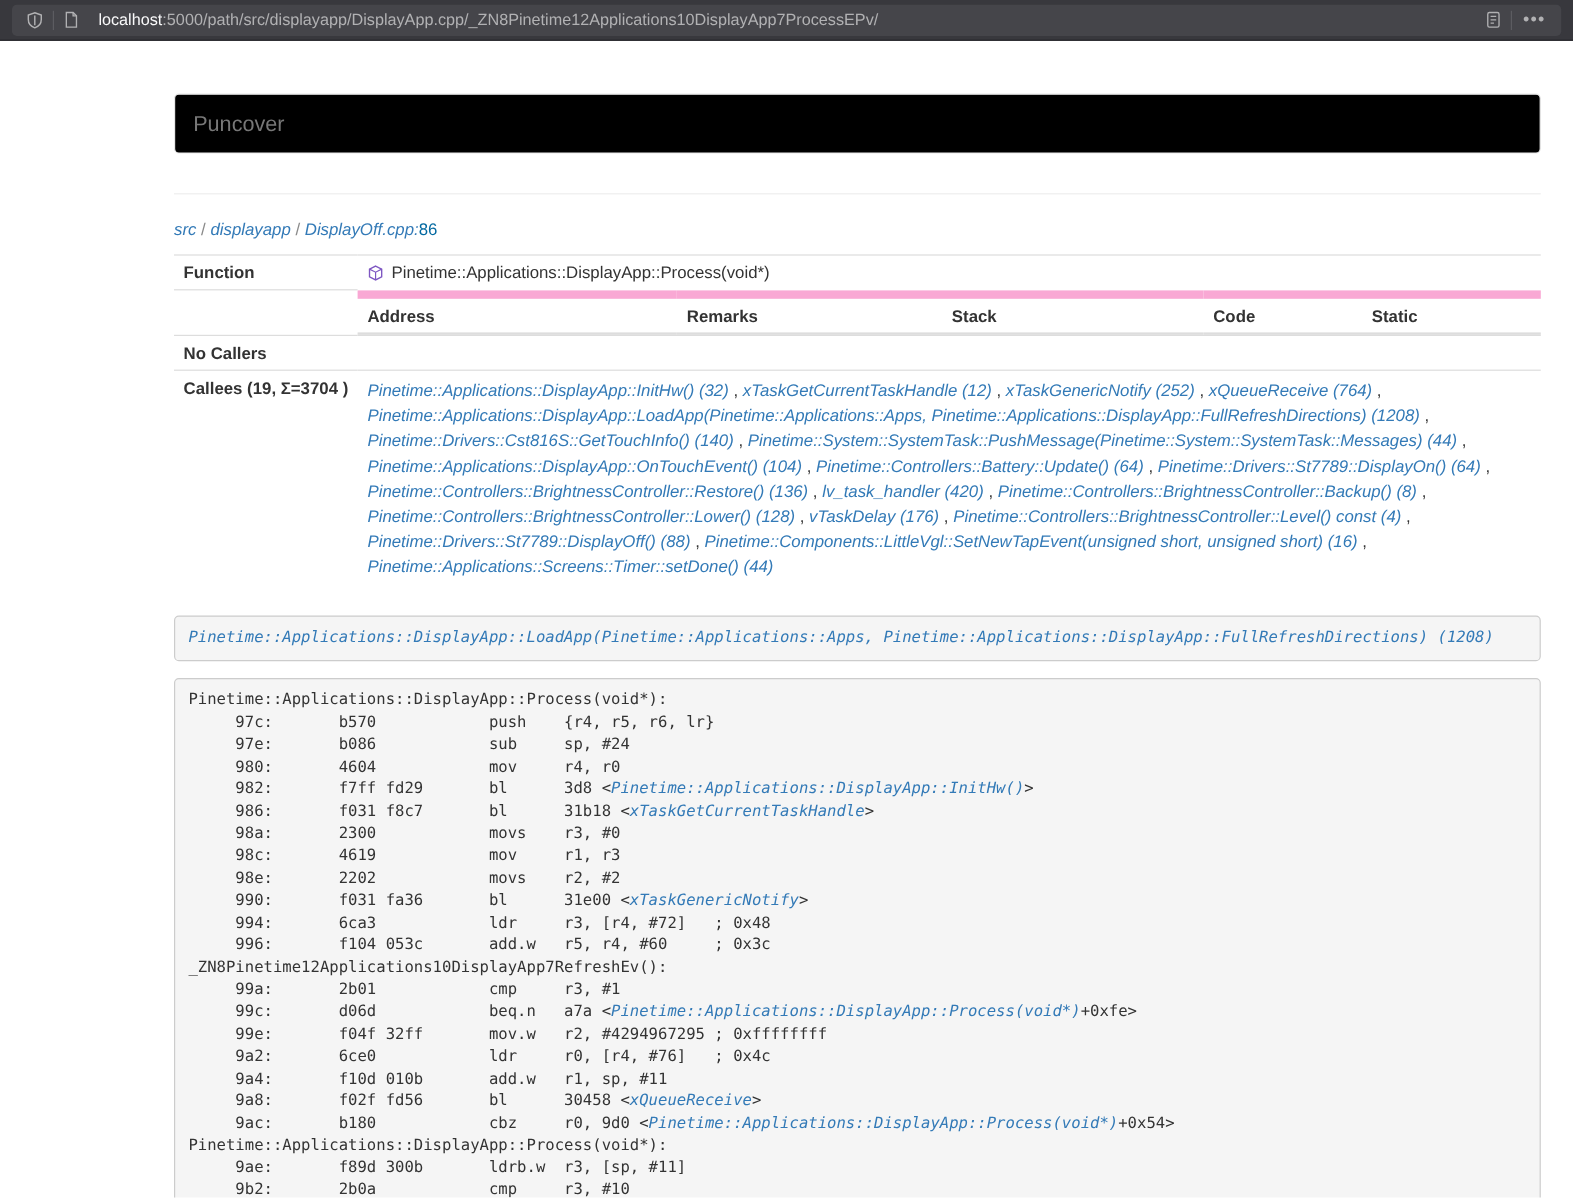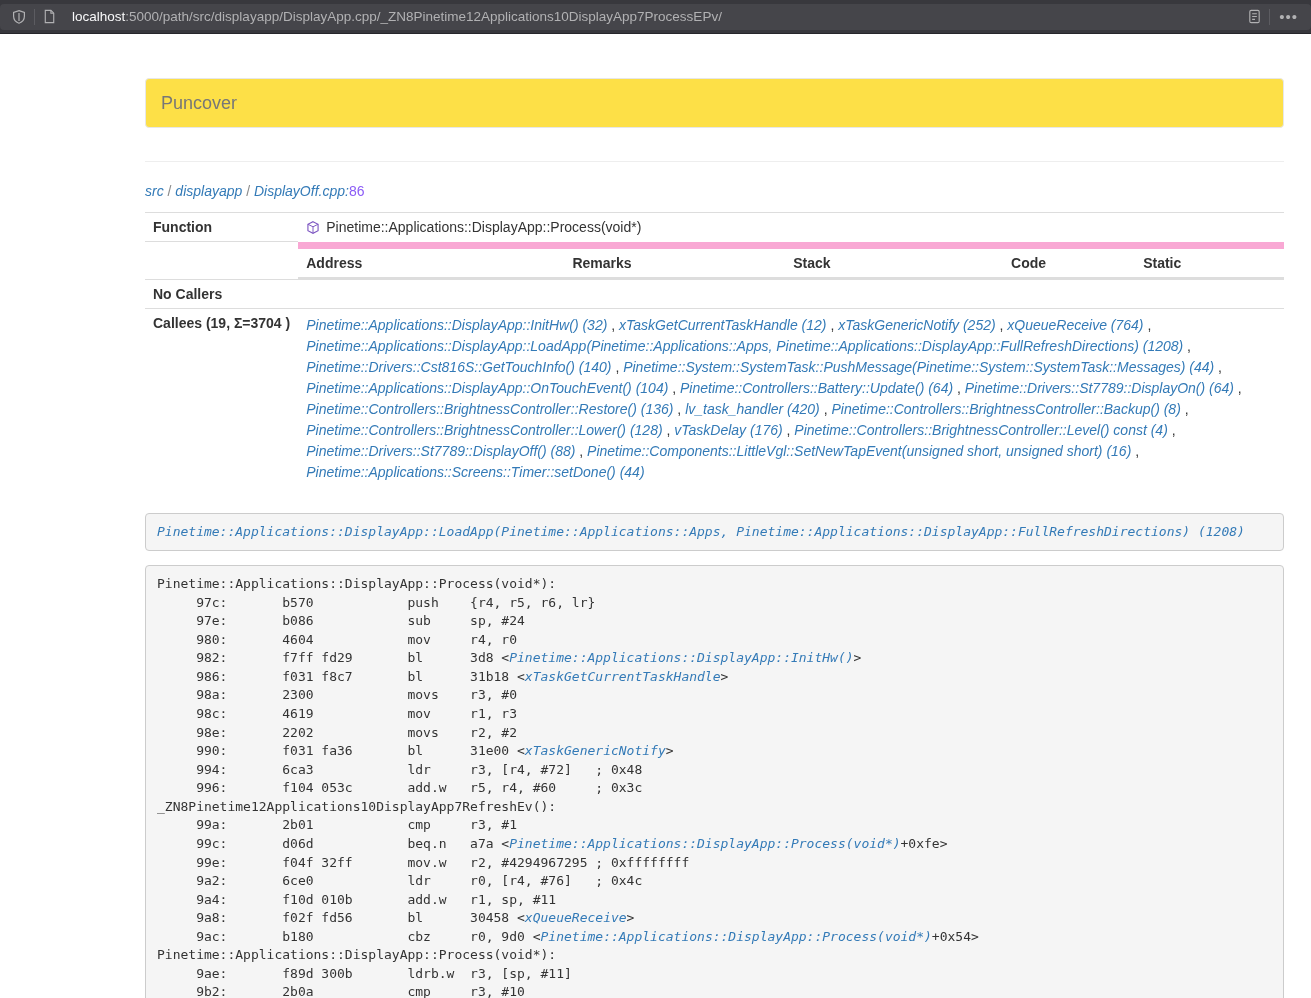--- a/index.html
+++ b/index.html
@@ -7,48 +7,48 @@
   body {
     width:1311px; height:998px; overflow:hidden;
     background:#ffffff; color:#333;
     font-family:"Liberation Sans", sans-serif; font-size:14px;
   }
   a { color:#337ab7; text-decoration:none;font-style:italic; }
 
   
   .browser-bar {
     height:34px; background:#38383d; border-bottom:1px solid #26262b;
-    display:flex; align-items:center; padding:0 0;
+    display:flex; align-items:center; padding:0 10px;
   }
   .url-bar {
     flex:1; height:26px; background:#45454a; border-radius:4px;
     display:flex; align-items:center; padding:0 4px; min-width:0;
   }
   .urlbar-btn { display:flex; align-items:center; padding:0 7px; height:100%; cursor:pointer; }
   .vsep { width:1px; height:16px; background:#5c5c61; flex:0 0 auto; }
   .url-text {
     flex:1; margin-left:8px; font-size:13.5px; color:#b1b1b3;
     white-space:nowrap; overflow:hidden; min-width:0;
   }
   .url-text .host { color:#f9f9fa; }
   .kebab { color:#b1b1b3; font-size:15px; padding:0 9px; letter-spacing:1px; cursor:pointer; }
 
   
   .content { margin-left:145px; width:1139px; }
   .navbar {
-    margin-top:44px; height:50px; background:#fde047;
+    margin-top:44px; height:50px; background:#000000;
     border:1px solid #e7e7e7; border-radius:4px;
     display:flex; align-items:center;
   }
   .brand { padding:0 15px; font-size:18px; color:#777; line-height:50px; }
   hr.rule { border:0; border-top:1px solid #eee; margin:33px 0 0 0; }
 
   .breadcrumb { margin:21px 0 13px 0; }
   .breadcrumb .sep { color:#8a8a8a; }
-  .breadcrumb .line-no { color:#8b5cf6; }
+  .breadcrumb .line-no { color:#0369a1; }
 
   
   table.main { width:100%; border-collapse:collapse; }
   table.main > tbody > tr > th,
   table.main > tbody > tr > td {
     border-top:1px solid #ddd; padding:6px 8px; text-align:left;
     vertical-align:top; font-weight:normal;
   }
   table.main > tbody > tr > th.lbl { width:145px; font-weight:bold; white-space:nowrap; }
   td.nested-cell { padding:0 !important; border-top:0 !important; }

